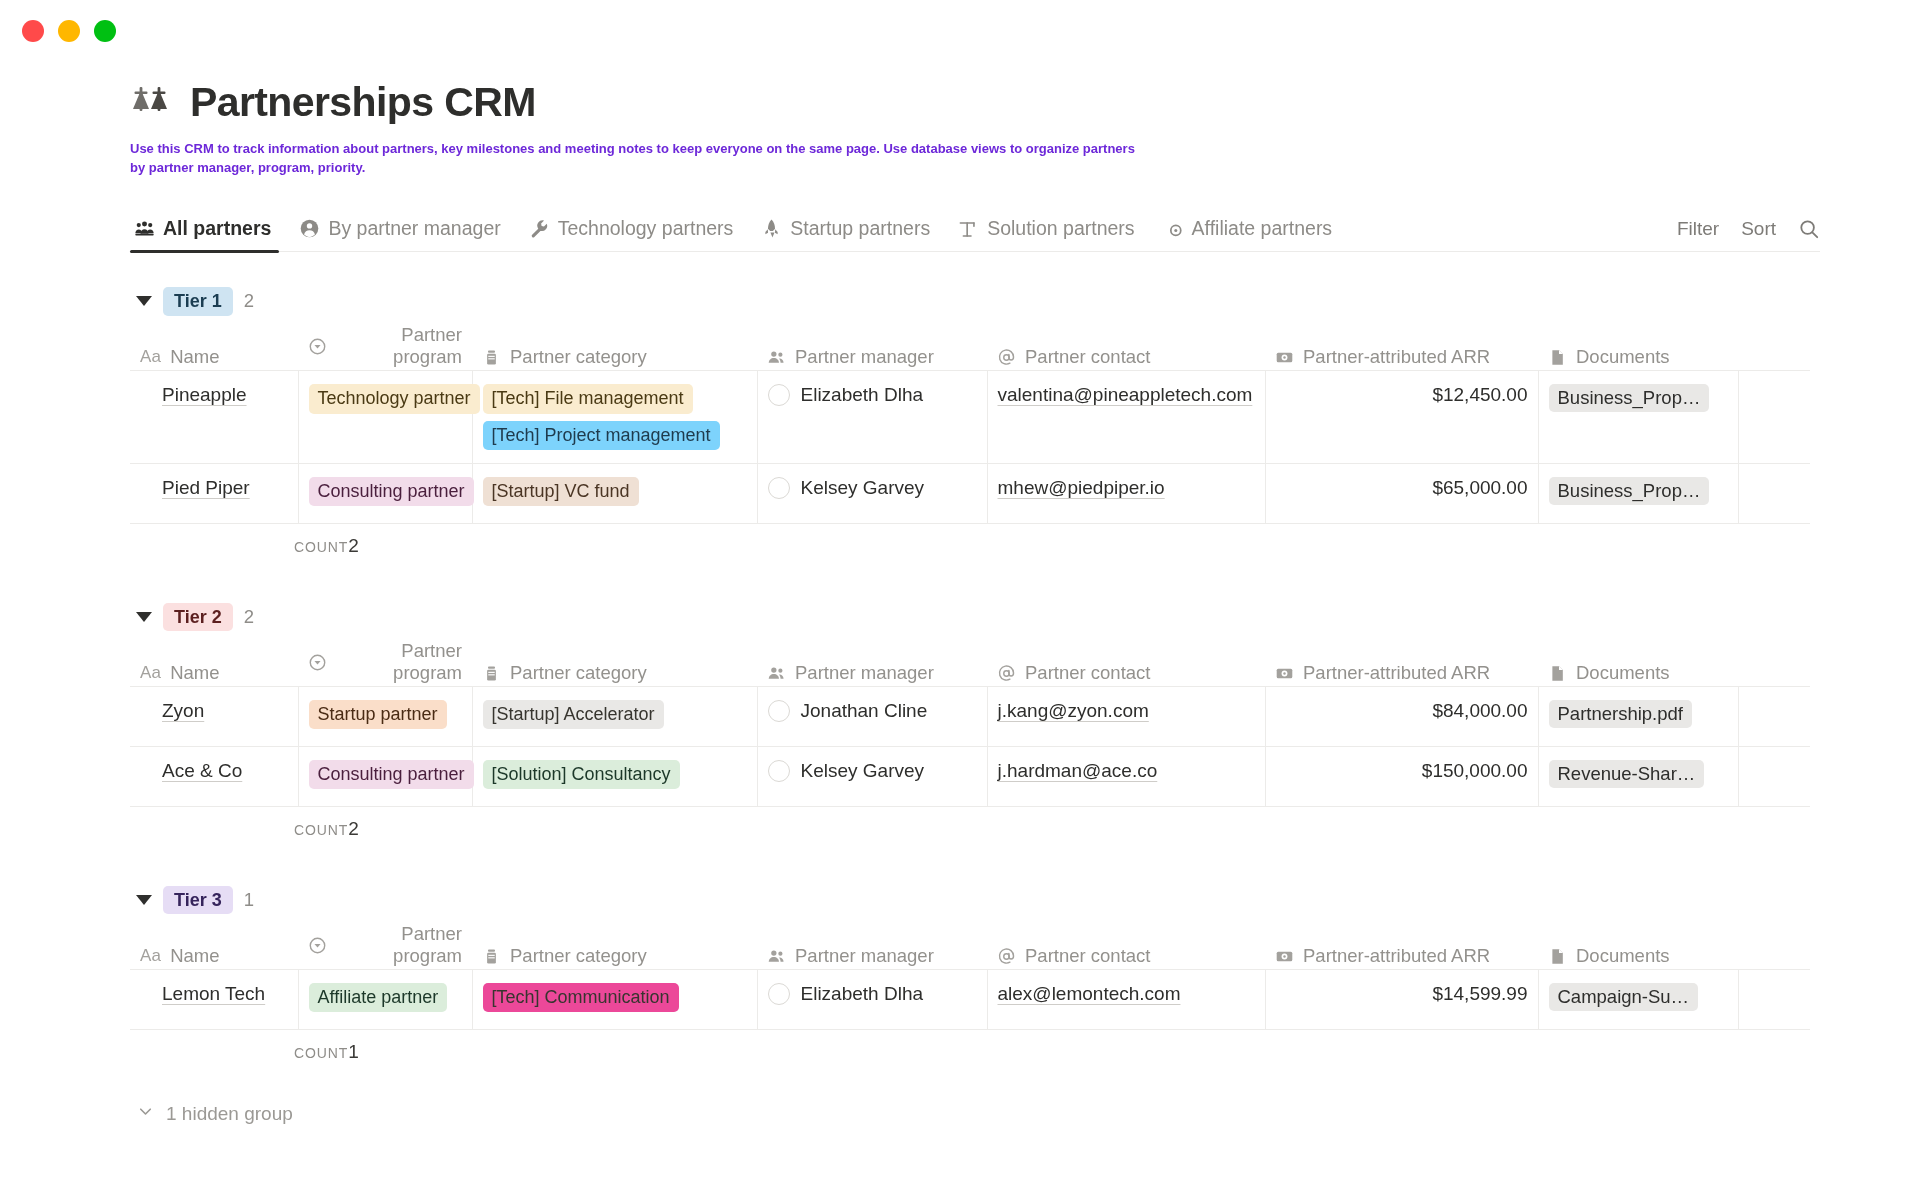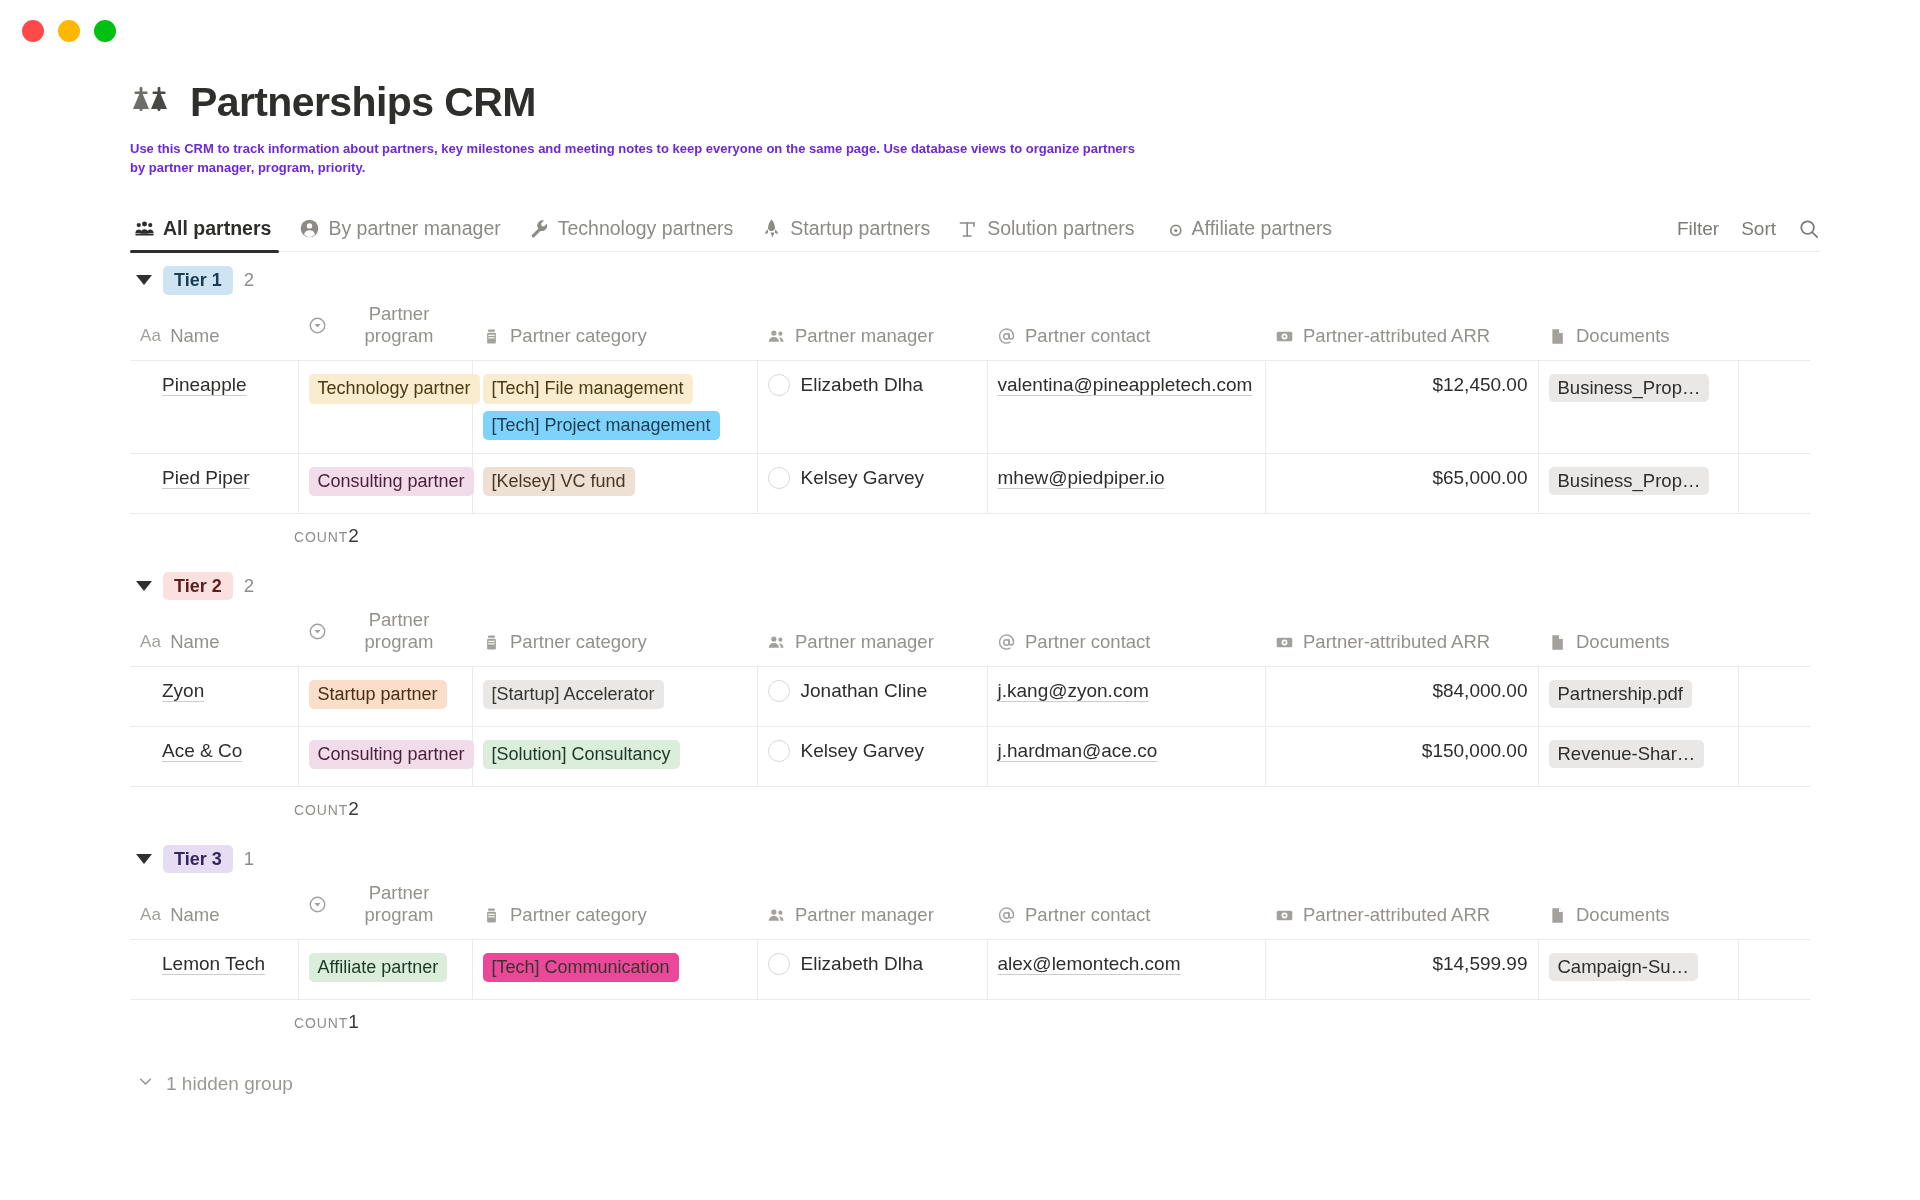--- a/index.html
+++ b/index.html
@@ -92,21 +92,21 @@
     padding-bottom: 11px;
   }
   .viewtool {
     font-size: 19px;
     color: #7d7b77;
     cursor: pointer;
   }
   .viewtool.icon { display: flex; align-items: center; }
 
   
-  .group { margin-top: 11px; }
+  .group { margin-top: 32px; }
   .group-head {
     display: flex;
     align-items: center;
     gap: 11px;
     padding-left: 6px;
     height: 34px;
   }
   .caret { width: 0; height: 0; border-left: 8px solid transparent; border-right: 8px solid transparent; border-top: 10px solid #2f2f2d; cursor: pointer; }
   .badge {
     font-size: 18px;
@@ -125,22 +125,22 @@
   table.db col.c-mgr   { width: 230px; }
   table.db col.c-ctc   { width: 278px; }
   table.db col.c-arr   { width: 273px; }
   table.db col.c-doc   { width: 200px; }
   table.db col.c-pad   { width: 72px; }
 
   table.db th {
     font-weight: normal;
     font-size: 18.5px;
     color: #93918d;
-    text-align: center;
-    padding: 6px 10px 13px 10px;
+    text-align: right;
+    padding: 6px 10px 2px 10px;
     border-bottom: 1.5px solid #ecebe9;
     vertical-align: bottom;
   }
   table.db th .hcell { display: flex; align-items: center; gap: 9px; }
   table.db th svg { display: block; flex: none; }
   table.db th .aa { font-size: 17px; color: #a3a19d; letter-spacing: .2px; }
 
   table.db td {
     font-size: 19px;
     color: #2e2e2c;
@@ -459,21 +459,21 @@
                 <span class="num">$12,450.00</span>
               </td>
             <td><span class="doc">Business_Prop…</span></td>
             <td></td>
           </tr>
           <tr>
             <td><span class="cell-name">Pied Piper</span></td>
             <td><span class="tag" id="t-0-1-p" style="background: rgb(242, 220, 234); color: rgb(74, 31, 61);">Consulting partner</span></td>
             <td>
                 <span class="tagstack">
-                  <span class="tag" id="t-0-1-c0" style="background: rgb(239, 224, 212); color: rgb(74, 53, 36);">[Kelsey] VC fund</span>
+                  <span class="tag" id="t-0-1-c0" style="background: rgb(239, 224, 212); color: rgb(74, 53, 36);">[Startup] VC fund</span>
                 </span>
               </td>
             <td>
                 <span class="person">
                   <span class="avatar"></span>
                   <span>Kelsey Garvey</span>
                 </span>
               </td>
             <td><span class="email">mhew@piedpiper.io</span></td>
             <td>

